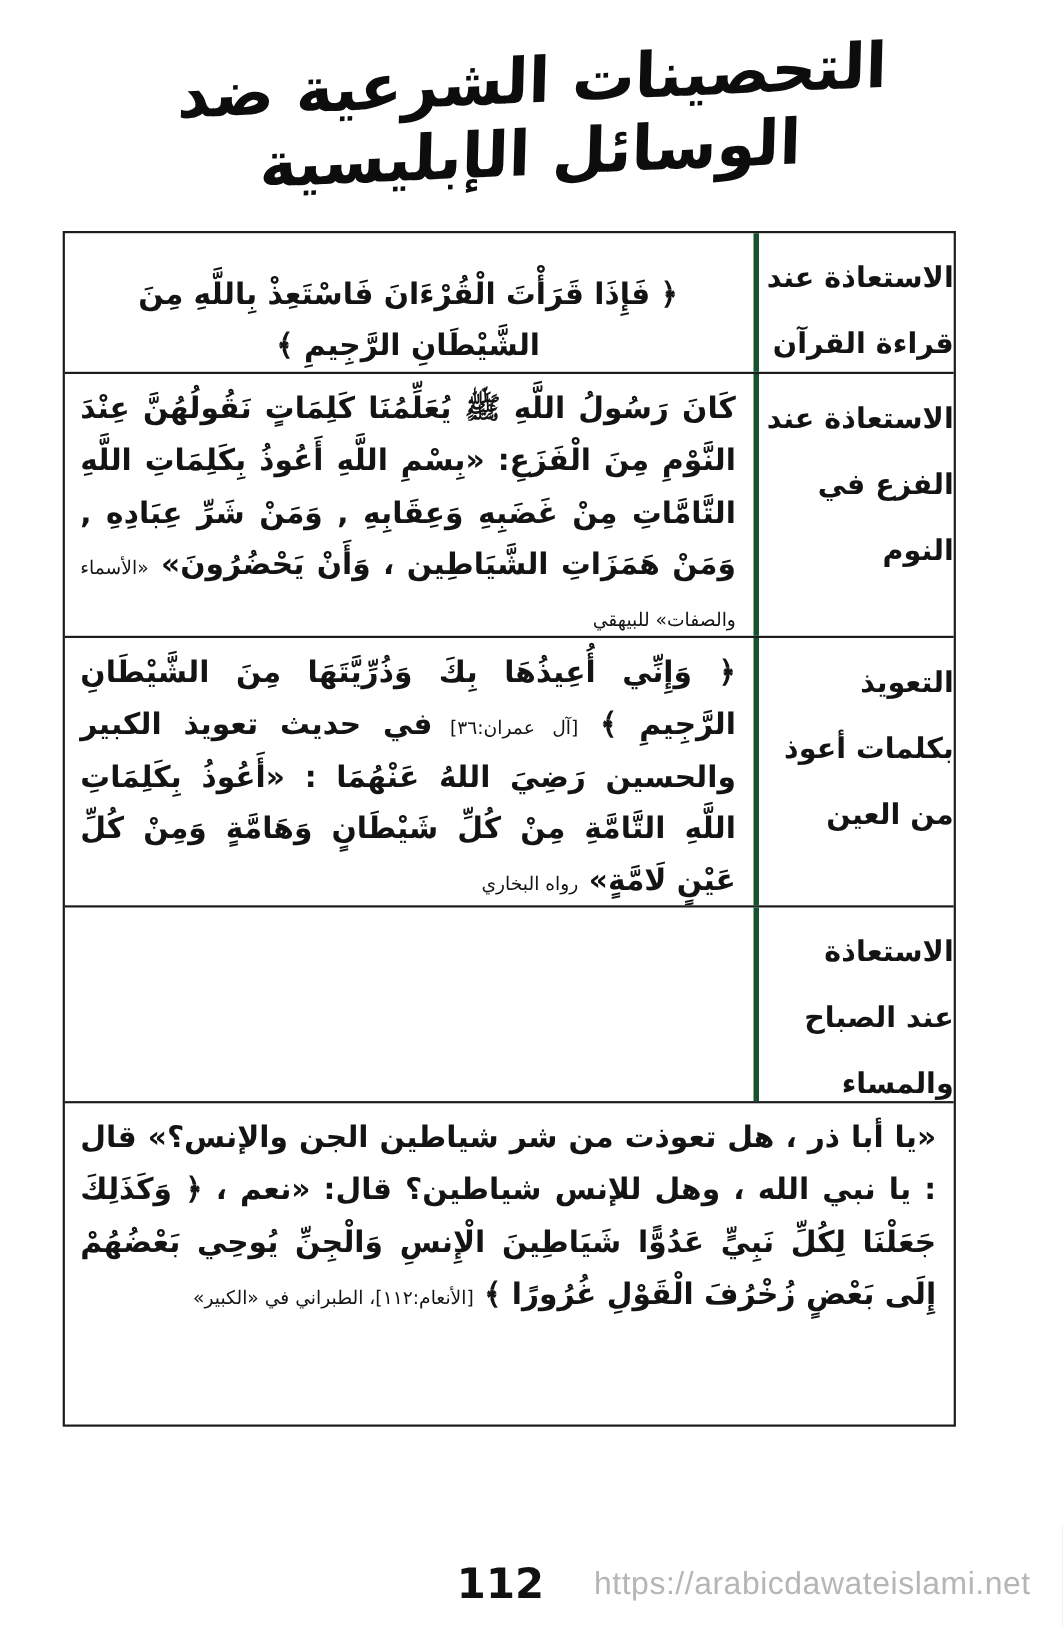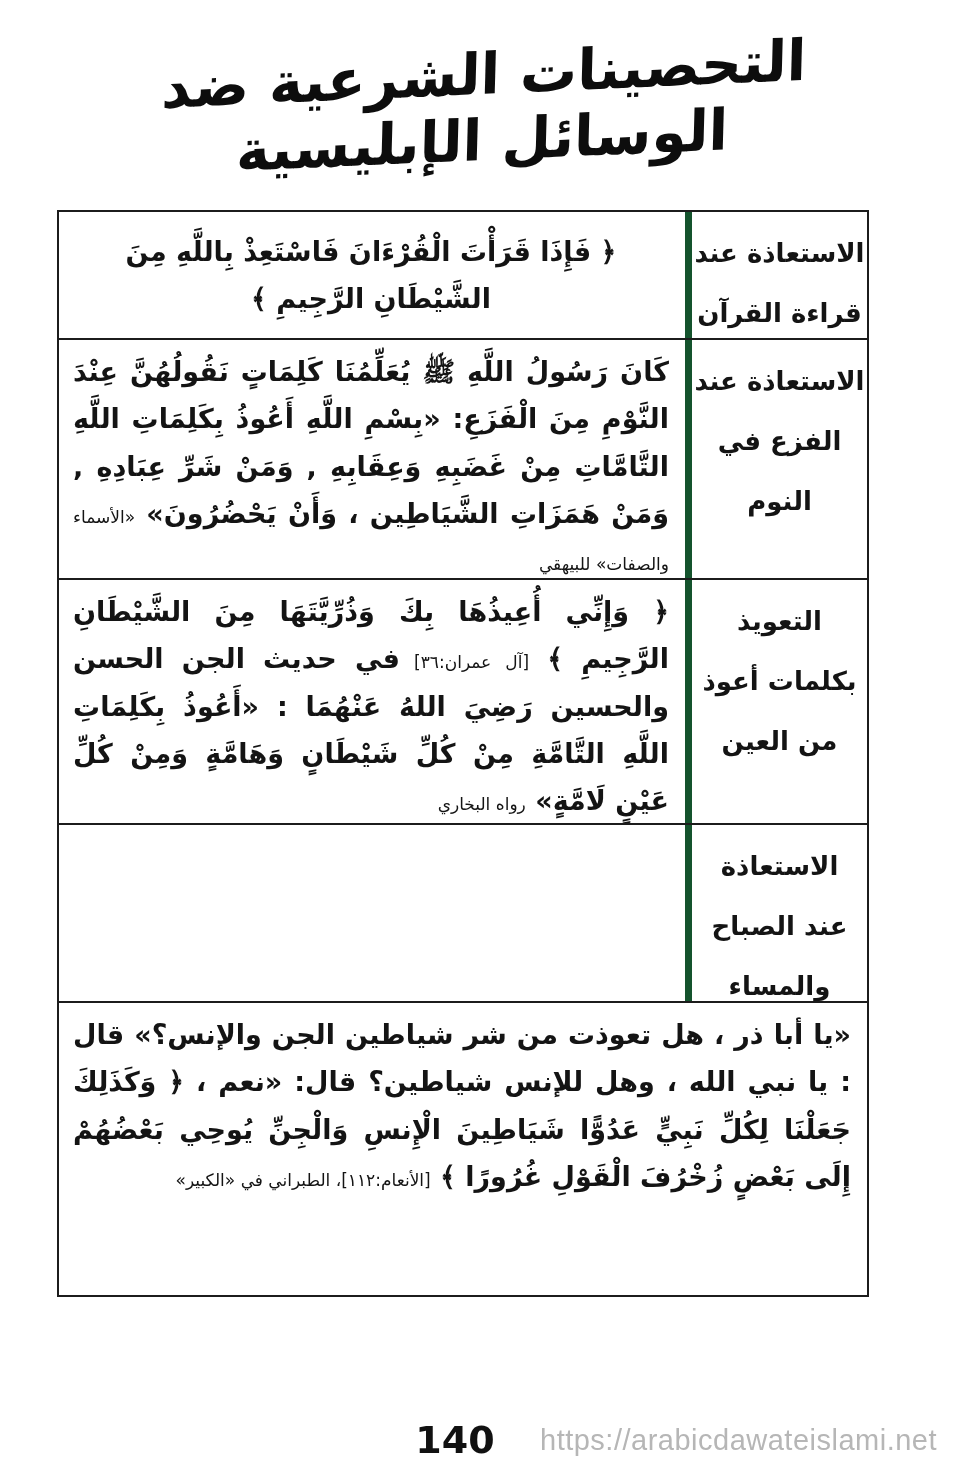--- a/index.html
+++ b/index.html
@@ -30,42 +30,41 @@
     position:absolute;
     top:210px; left:57px;
     width:812px;
     border:2px solid #1c1c1c;
     background:#fff;
   }
   .trow { display:flex; direction:rtl; border-bottom:2px solid #1c1c1c; }
   .trow:last-child { border-bottom:none; }
   .head-cell {
     width:182px; flex:0 0 182px;
-    border-left:7px solid #14532d;
-    text-align:center;
+    border-left:5px solid #14532d;
     font-size:26px; font-weight:bold;
     line-height:2.3;
     padding-top:12px;
     white-space:pre-line;
     overflow:hidden;
   }
   .body-cell {
     flex:1 1 auto;
     padding:8px 16px 4px 14px;
     font-size:27px; font-weight:bold;
     line-height:1.75;
     text-align:justify;
     overflow:hidden;
   }
   .r1 { height:128px; }
   .r2 { height:240px; }
   .r3 { height:245px; }
   .r4 { height:178px; }
   .r5 { height:292px; }
-  .r1 .body-cell { text-align:center; padding-top:16px; }
+  .r1 .body-cell { text-align:center; padding-top:32px; }
   .source-line { display:block; text-align:center; margin-top:14px; font-size:27px; }
   .small { font-size:17px; font-weight:normal; }
   .verse { font-weight:bold; }
   
   .page-number {
     position:absolute; top:1418px; left:390px; width:130px;
     direction:ltr; text-align:center;
     font-size:38px; font-weight:bold; color:#111;
   }
   .watermark {
@@ -102,37 +101,37 @@
       </div>
     </div>
 
     <div class="trow r3">
       <div class="head-cell">التعويذ
 بكلمات أعوذ
 من العين</div>
       <div class="body-cell">
         <span class="verse">﴿ وَإِنِّي أُعِيذُهَا بِكَ وَذُرِّيَّتَهَا مِنَ الشَّيْطَانِ الرَّجِيمِ ﴾ </span>
         <span class="small">[آل عمران:٣٦] </span>
-        <span>في حديث الجن الحسن والحسين رَضِيَ اللهُ عَنْهُمَا : «أَعُوذُ بِكَلِمَاتِ اللَّهِ التَّامَّةِ مِنْ كُلِّ شَيْطَانٍ وَهَامَّةٍ وَمِنْ كُلِّ عَيْنٍ لَامَّةٍ» </span>
+        <span>في حديث تعويذ الكبير والحسين رَضِيَ اللهُ عَنْهُمَا : «أَعُوذُ بِكَلِمَاتِ اللَّهِ التَّامَّةِ مِنْ كُلِّ شَيْطَانٍ وَهَامَّةٍ وَمِنْ كُلِّ عَيْنٍ لَامَّةٍ» </span>
         <span class="small">رواه البخاري</span>
       </div>
     </div>
 
     <div class="trow r4">
       <div class="head-cell">الاستعاذة
 عند الصباح
 والمساء</div>
     </div>
 
     <div class="trow r5">
       <div class="body-cell">
         <span>«يا أبا ذر ، هل تعوذت من شر شياطين الجن والإنس؟» قال : يا نبي الله ، وهل للإنس شياطين؟ قال: «نعم ، </span>
         <span class="verse">﴿ وَكَذَلِكَ جَعَلْنَا لِكُلِّ نَبِيٍّ عَدُوًّا شَيَاطِينَ الْإِنسِ وَالْجِنِّ يُوحِي بَعْضُهُمْ إِلَى بَعْضٍ زُخْرُفَ الْقَوْلِ غُرُورًا ﴾ </span>
         <span class="small">[الأنعام:١١٢]، الطبراني في «الكبير»</span>
       </div>
     </div>
 
   </div>
 
-  <div class="page-number">140</div>
+  <div class="page-number">112</div>
   <div class="watermark">https://arabicdawateislami.net</div>
 
 </div>
 
 </body></html>

